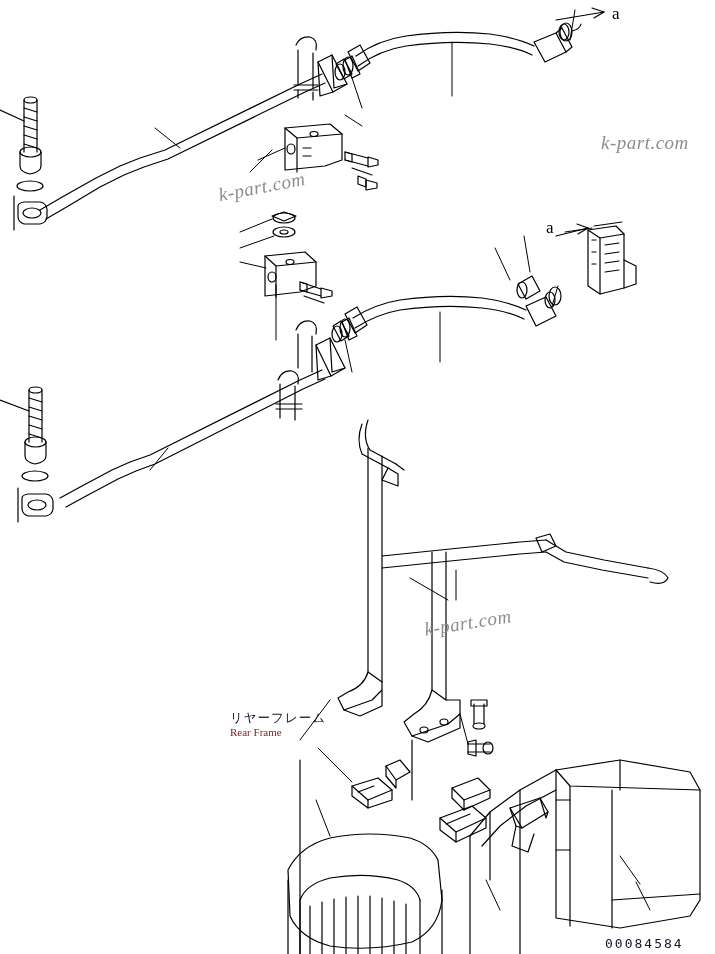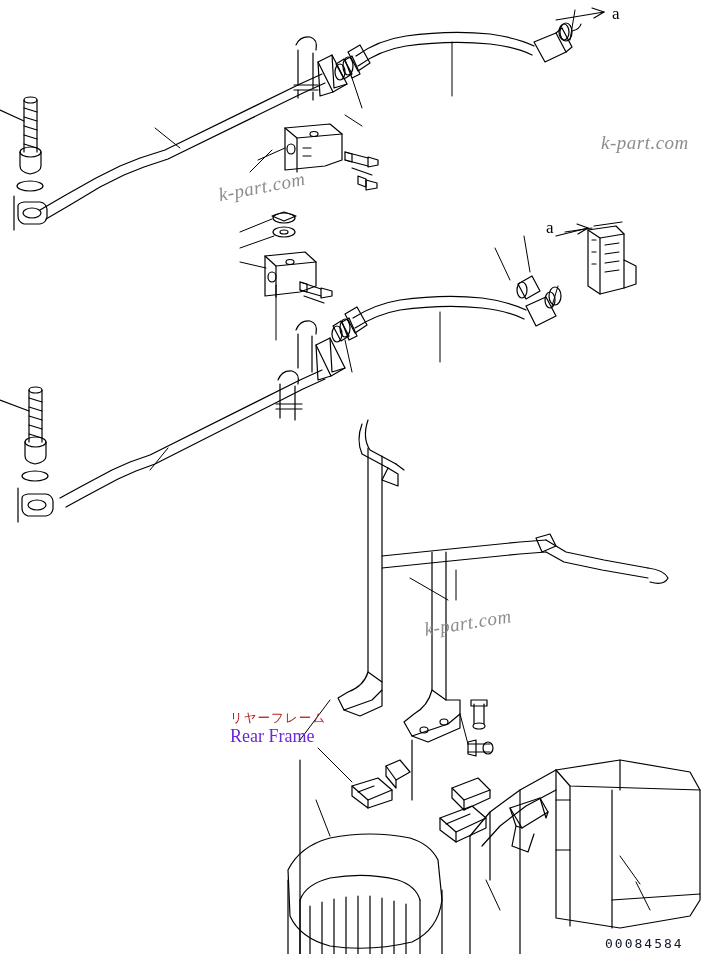--- a/index.html
+++ b/index.html
@@ -36,30 +36,30 @@
   .wm.r1 { transform: rotate(-11deg); }
   .wm.r2 { transform: rotate(-9deg); }
   .wm.plain { transform: rotate(0deg); }
   #wm-1 { left: 218px; top: 176px; }
   #wm-2 { left: 601px; top: 132px; }
   #wm-3 { left: 424px; top: 612px; }
   .jp-label {
     position: absolute;
     font-family: "DejaVu Sans", sans-serif;
     font-size: 12.5px;
-    color: #b91c1c;
+    color: #0f172a;
     white-space: nowrap;
   }
   #label-jp { left: 230px; top: 710px; letter-spacing: 1px; }
   #label-en {
     position: absolute;
     left: 230px; top: 726px;
     font-family: "Liberation Serif", serif;
-    font-size: 18px;
-    color: #6d28d9;
+    font-size: 11px;
+    color: #7f1d1d;
     white-space: nowrap;
   }
   .marker {
     position: absolute;
     font-family: "Liberation Serif", serif;
     font-size: 17px;
     color: #000;
   }
   #marker-a1 { left: 612px; top: 4px; }
   #marker-a2 { left: 546px; top: 218px; }

